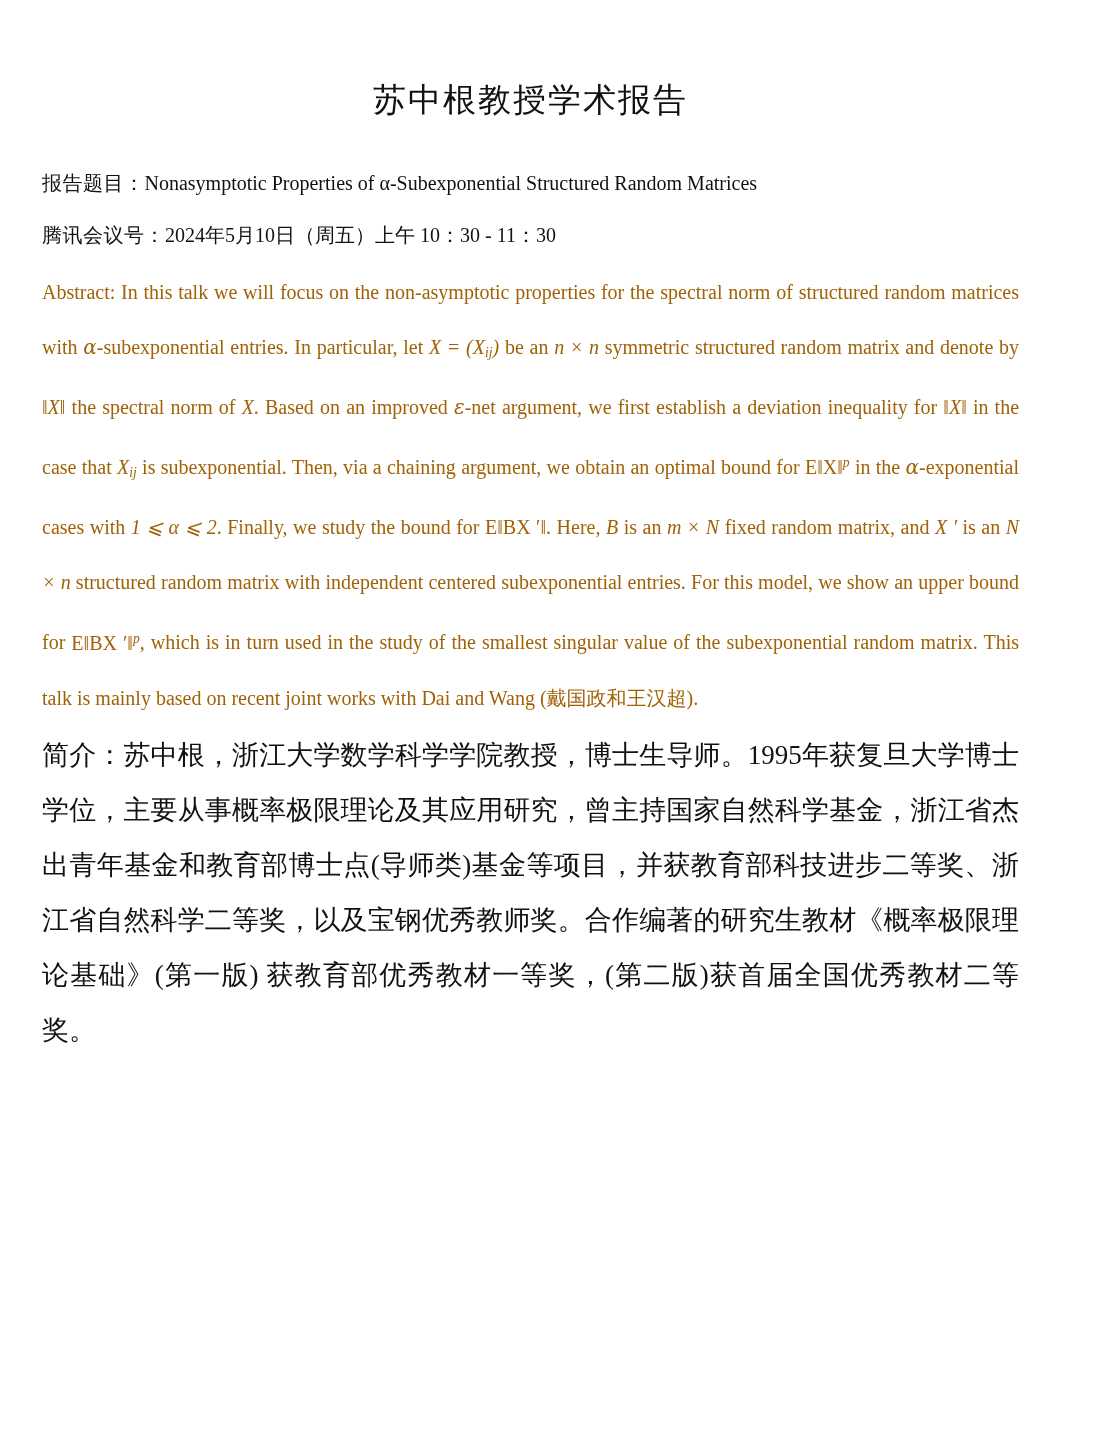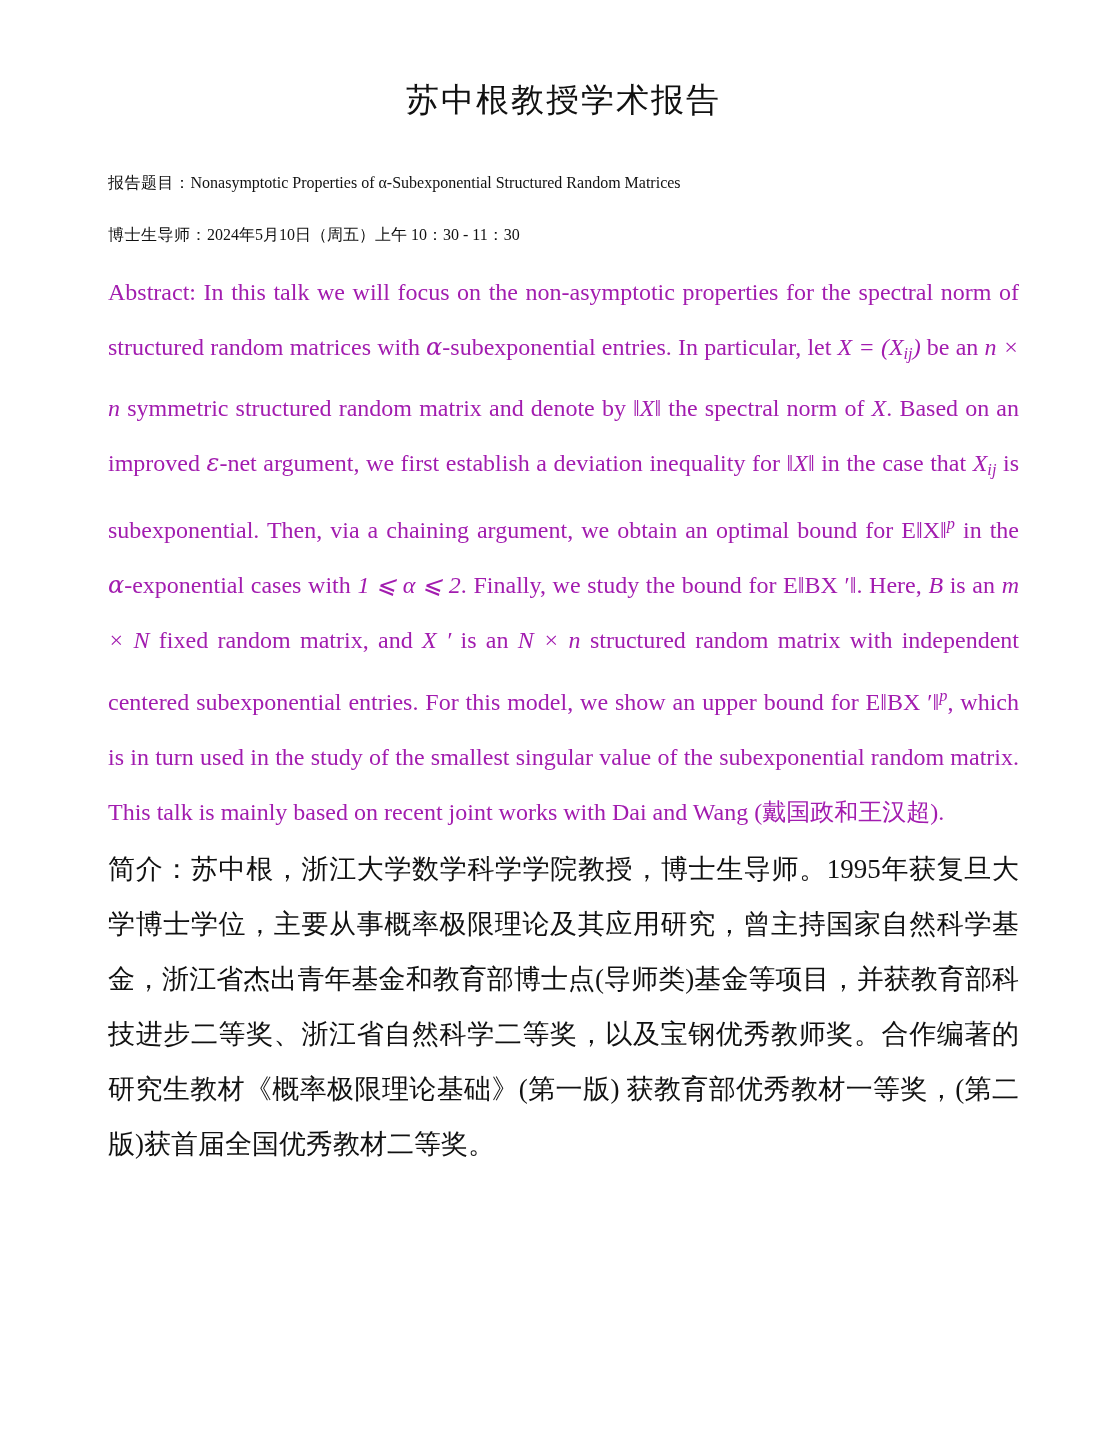--- a/index.html
+++ b/index.html
@@ -10,52 +10,52 @@
   body {
     width: 1103px;
     height: 1432px;
     font-family: "Liberation Serif", "DejaVu Serif", serif;
     color: #1a1a1a;
   }
   .page {
     box-sizing: border-box;
     width: 1103px;
     height: 1044px;
-    padding: 78px 84px 20px 108px;
+    padding: 78px 84px 20px 42px;
   }
   .doc-title {
     text-align: center;
     font-family: "DejaVu Serif", "Liberation Serif", serif;
     font-size: 33px;
     font-weight: normal;
     letter-spacing: 2px;
     margin: 0 0 34px 0;
     color: #111;
   }
   .meta-line {
-    font-size: 16px;
+    font-size: 20px;
     line-height: 52px;
     text-align: justify;
     text-justify: inter-word;
     color: #111;
   }
   .title-line {
     text-align: justify;
     text-align-last: left;
   }
   .title-line .eng {
     font-family: "Liberation Serif", serif;
   }
   .abstract {
-    font-size: 24px;
+    font-size: 20px;
     line-height: 55px;
     text-align: justify;
     text-justify: inter-word;
     margin-top: 4px;
-    color: #a21caf;
+    color: #a16207;
   }
   .bio {
     font-size: 27px;
     line-height: 55px;
     text-align: justify;
     text-justify: inter-word;
     margin-top: 2px;
     color: #111;
   }
   .mathit {
@@ -84,21 +84,21 @@
 <div class="page">
 
   <h1 class="doc-title">苏中根教授学术报告</h1>
 
   <div class="meta-line title-line">
     <span class="spaced">报告题目：</span><span class="eng">Nonasymptotic Properties of α-Subexponential Structured Random Matrices</span>
   </div>
 
 
   <div class="meta-line">
-    <span class="spaced">博士生导师：</span><span>2024年5月10日（周五）上午 10：30 - 11：30</span>
+    <span class="spaced">腾讯会议号：</span><span>2024年5月10日（周五）上午 10：30 - 11：30</span>
   </div>
 
 
   <div class="abstract">
     <span>Abstract: In this talk we will focus on the non-asymptotic properties for the spectral norm of structured random matrices with </span><span class="greek">α</span><span>-subexponential entries. In particular, let </span><span class="mathit"><span>X = (X</span><sub>ij</sub><span>)</span></span><span> be an </span><span class="mathit">n × n</span><span> symmetric structured random matrix and denote by </span><span class="mathit">‖X‖</span><span> the spectral norm of </span><span class="mathit">X</span><span>. Based on an improved </span><span class="greek">ε</span><span>-net argument, we first establish a deviation inequality for </span><span class="mathit">‖X‖</span><span> in the case that </span><span class="mathit"><span>X</span><sub>ij</sub></span><span> is subexponential. Then, via a chaining argument, we obtain an optimal bound for </span><span class="mathrm"><span>E‖X‖</span><sup class="mathit">p</sup></span><span> in the </span><span class="greek">α</span><span>-exponential cases with </span><span class="mathit">1 ⩽ α ⩽ 2</span><span>. Finally, we study the bound for </span><span class="mathrm">E‖BX ′‖</span><span>. Here, </span><span class="mathit">B</span><span> is an </span><span class="mathit">m × N</span><span> fixed random matrix, and </span><span class="mathit">X ′</span><span> is an </span><span class="mathit">N × n</span><span> structured random matrix with independent centered subexponential entries. For this model, we show an upper bound for </span><span class="mathrm"><span>E‖BX ′‖</span><sup class="mathit">p</sup></span><span>, which is in turn used in the study of the smallest singular value of the subexponential random matrix. This talk is mainly based on recent joint works with Dai and Wang (戴国政和王汉超).</span>
   </div>
 
   <div class="bio">简介：苏中根，浙江大学数学科学学院教授，博士生导师。1995年获复旦大学博士学位，主要从事概率极限理论及其应用研究，曾主持国家自然科学基金，浙江省杰出青年基金和教育部博士点(导师类)基金等项目，并获教育部科技进步二等奖、浙江省自然科学二等奖，以及宝钢优秀教师奖。合作编著的研究生教材《概率极限理论基础》(第一版) 获教育部优秀教材一等奖，(第二版)获首届全国优秀教材二等奖。</div>
 
 </div>

